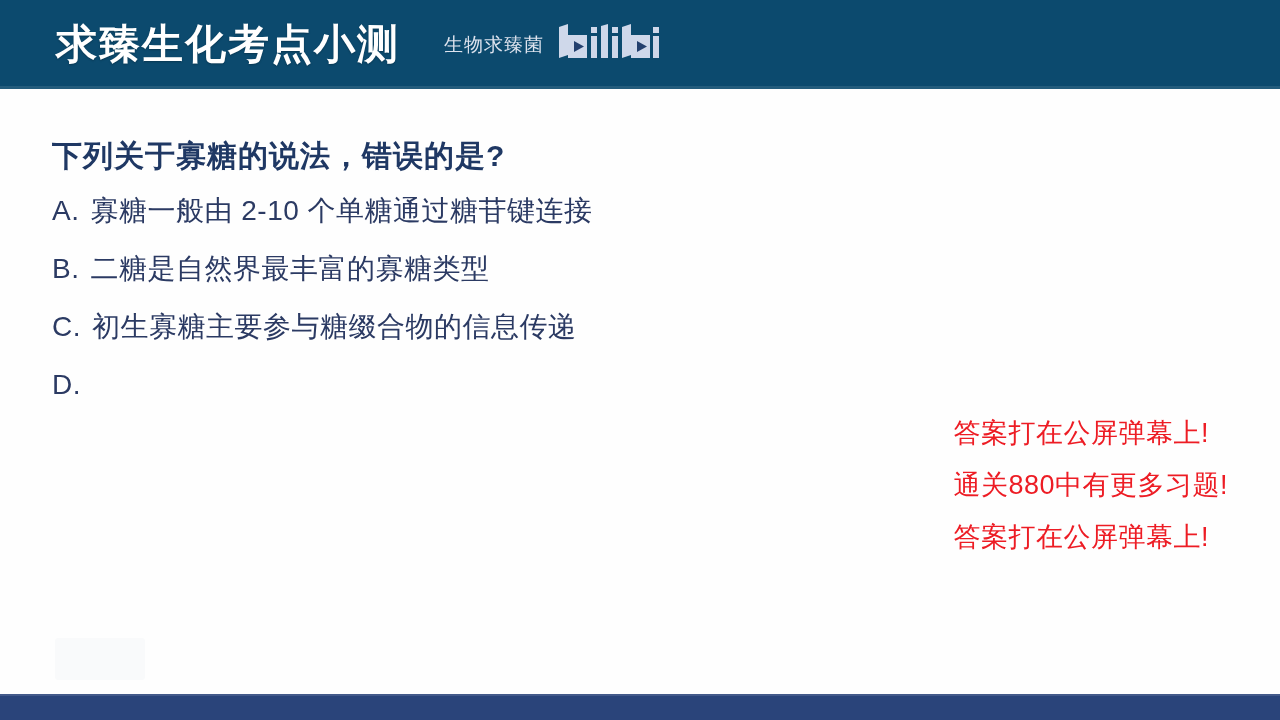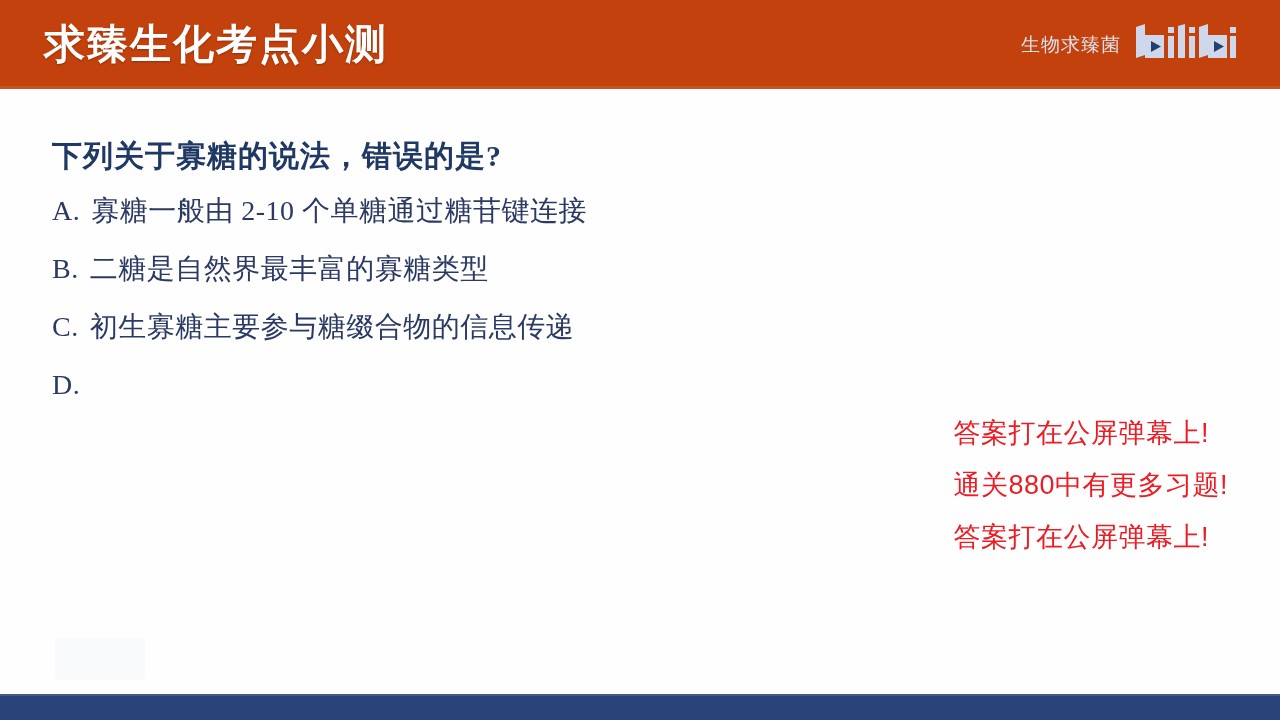--- a/index.html
+++ b/index.html
@@ -24,26 +24,25 @@
     flex-direction: column;
   }
 
   
   .header {
     position: absolute;
     left: 0;
     top: 0;
     width: 1280px;
     height: 89px;
-    background: #c2410c;
+    background: #0c4a6e;
     box-sizing: border-box;
     display: flex;
     align-items: center;
-    justify-content: space-between;
-    padding: 0 26px 0 44px;
+    padding: 0 26px 0 56px;
   }
   .header::after {
     content: "";
     position: absolute;
     left: 0;
     bottom: 0;
     width: 100%;
     height: 3px;
     background: rgba(255,255,255,0.10);
   }
@@ -55,41 +54,41 @@
     line-height: 1;
     white-space: nowrap;
     text-shadow: 0 1px 2px rgba(0,0,0,0.25);
   }
 
   .brand {
     display: flex;
     align-items: center;
     gap: 13px;
     padding-right: 12px;
+    margin-left: 44px;
   }
   .brand-name {
     color: #dde3ee;
     font-size: 19px;
     letter-spacing: 1px;
     white-space: nowrap;
   }
   .brand-logo {
     display: block;
   }
 
   
   .content {
     position: absolute;
     left: 0;
     top: 89px;
     width: 1280px;
     height: 605px;
     box-sizing: border-box;
     padding: 48px 52px 0 52px;
-    font-family: Liberation Serif, serif;
   }
 
   .question {
     color: #1F3864;
     font-size: 30px;
     font-weight: bold;
     letter-spacing: 1px;
     line-height: 1.25;
     margin: 0 0 22px 0;
     white-space: nowrap;

